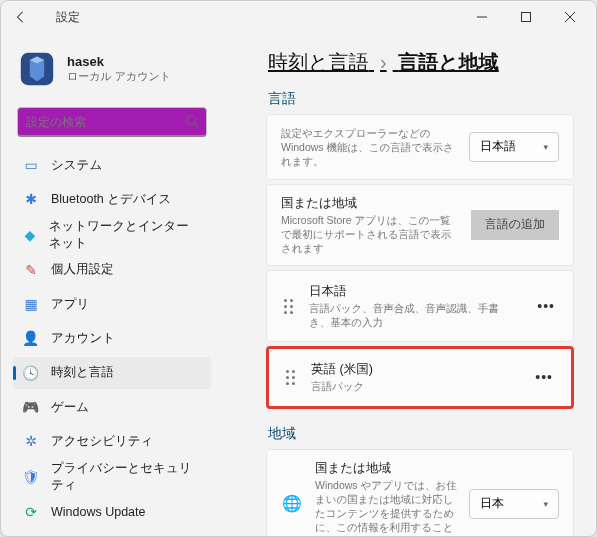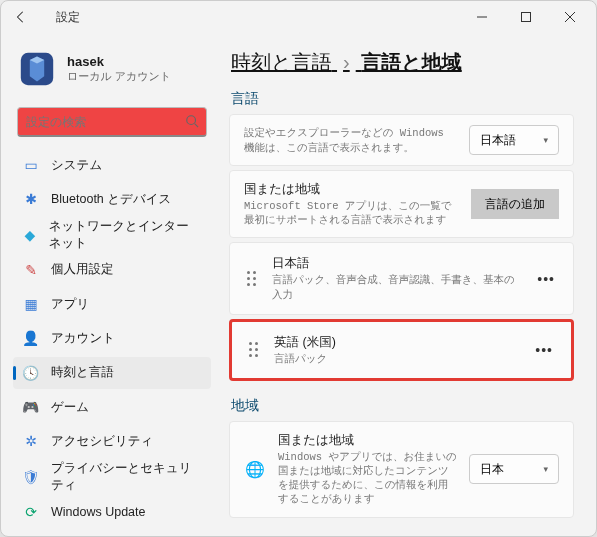--- a/index.html
+++ b/index.html
@@ -3,48 +3,48 @@
 <meta charset="utf-8">
 <style>
 * { margin: 0; padding: 0; box-sizing: border-box; font-family: "Segoe UI", "Yu Gothic UI", sans-serif; }
 body { background: #f0f0f0; display: flex; justify-content: center; align-items: center; height: 100vh; }
 .window { width: 597px; height: 537px; background: #f3f3f3; border: 1px solid #ccc; border-radius: 8px; box-shadow: 0 8px 24px rgba(0,0,0,0.15); display: flex; flex-direction: column; overflow: hidden; }
 .titlebar { height: 32px; display: flex; align-items: center; padding: 0 4px; }
 .titlebar-back { width: 32px; height: 32px; display: flex; align-items: center; justify-content: center; color: #444; cursor: pointer; }
 .titlebar-title { font-size: 12px; color: #333; margin-left: 19px; flex: 1; }
 .win-controls { display: flex; }
 .win-btn { width: 44px; height: 32px; display: flex; align-items: center; justify-content: center; font-size: 10px; color: #333; }
-.body { flex: 1; display: flex; overflow: hidden; }
+.body { flex: 1; display: flex; overflow: hidden; gap: 37px; }
 .sidebar { width: 218px; padding: 8px 8px 8px 12px; display: flex; flex-direction: column; gap: 2px; }
 .profile { display: flex; align-items: center; gap: 10px; padding: 8px 4px 12px 4px; }
 .profile-icon { width: 40px; height: 40px; display: flex; align-items: center; justify-content: center; }
 .profile-icon svg { width: 36px; height: 36px; }
 .profile-name { font-size: 13px; font-weight: 600; color: #1a1a1a; }
 .profile-sub { font-size: 11px; color: #666; }
 .search { margin: 4px 4px 10px 4px; position: relative; }
-.search input { width: 100%; height: 30px; border: 1px solid #bbb; border-bottom: 2px solid #888; border-radius: 4px; padding: 0 28px 0 8px; font-size: 12px; background: #ef4444; outline: none; }
+.search input { width: 100%; height: 30px; border: 1px solid #bbb; border-bottom: 2px solid #888; border-radius: 4px; padding: 0 28px 0 8px; font-size: 12px; background: #a21caf; outline: none; }
 .search-icon { position: absolute; right: 8px; top: 7px; color: #666; }
 .nav-item { display: flex; align-items: center; gap: 12px; height: 34px; padding: 0 10px; border-radius: 4px; font-size: 12.5px; color: #222; cursor: pointer; }
 .nav-item.active { background: #eaeaea; position: relative; }
 .nav-item.active::before { content: ""; position: absolute; left: 0; top: 9px; bottom: 9px; width: 3px; background: #0067c0; border-radius: 2px; }
 .nav-icon { width: 16px; height: 16px; display: flex; align-items: center; justify-content: center; font-size: 14px; }
 .main { flex: 1; padding: 8px 22px 0 10px; overflow-y: auto; }
 .breadcrumb { font-size: 20px; margin: 8px 0 14px 2px; color: #111; text-decoration: underline; }
 .breadcrumb .bc-parent { font-weight: 400; }
 .breadcrumb .bc-sep { font-weight: 400; color: #888; margin: 0 6px; }
 .breadcrumb .bc-current { font-weight: 700; }
 .section-title { font-size: 14px; font-weight: 400; color: #0c4a6e; margin: 10px 0 6px 2px; }
 .card { background: #fbfbfb; border: 1px solid #e6e6e6; border-radius: 4px; padding: 10px 14px; margin-bottom: 4px; display: flex; align-items: center; gap: 12px; }
 .card-icon { width: 22px; display: flex; justify-content: center; color: #555; font-size: 16px; flex-shrink: 0; }
 .card-body { flex: 1; min-width: 0; }
 .card-title { font-size: 12.5px; color: #1a1a1a; }
-.card-sub { font-size: 10.5px; color: #777; line-height: 1.35; margin-top: 1px; font-family: Liberation Mono, monospace; }
+.card-sub { font-size: 10.5px; color: #777; line-height: 1.35; margin-top: 1px; }
 .select-btn { height: 30px; min-width: 90px; padding: 0 10px; border: 1px solid #ccc; background: #fdfdfd; border-radius: 4px; font-size: 12px; display: flex; align-items: center; justify-content: space-between; gap: 8px; cursor: pointer; }
 .chev { font-size: 9px; color: #666; }
-.add-btn { height: 30px; padding: 0 14px; background: #c9c9c9; color: #000000; border: none; border-radius: 0; font-size: 12px; cursor: pointer; }
+.add-btn { height: 30px; padding: 0 14px; background: #c9c9c9; color: #404040; border: none; border-radius: 0; font-size: 12px; cursor: pointer; }
 .lang-card { background: #fbfbfb; border: 1px solid #e6e6e6; border-radius: 4px; padding: 12px 14px; margin-bottom: 4px; display: flex; align-items: center; gap: 14px; }
 .lang-card.highlight { border: 3px solid #e23a32; border-radius: 4px; }
 .grip { width: 14px; display: grid; grid-template-columns: repeat(2, 3px); grid-auto-rows: 3px; gap: 3px; justify-content: center; color: #666; flex-shrink: 0; }
 .grip span { width: 3px; height: 3px; background: #777; border-radius: 50%; }
 .more { font-size: 14px; color: #333; letter-spacing: 1px; cursor: pointer; padding: 4px; }
 .main::-webkit-scrollbar { width: 4px; }
 .main::-webkit-scrollbar-thumb { background: #c3c3c3; border-radius: 2px; }
 </style>
 </head>
 <body>

